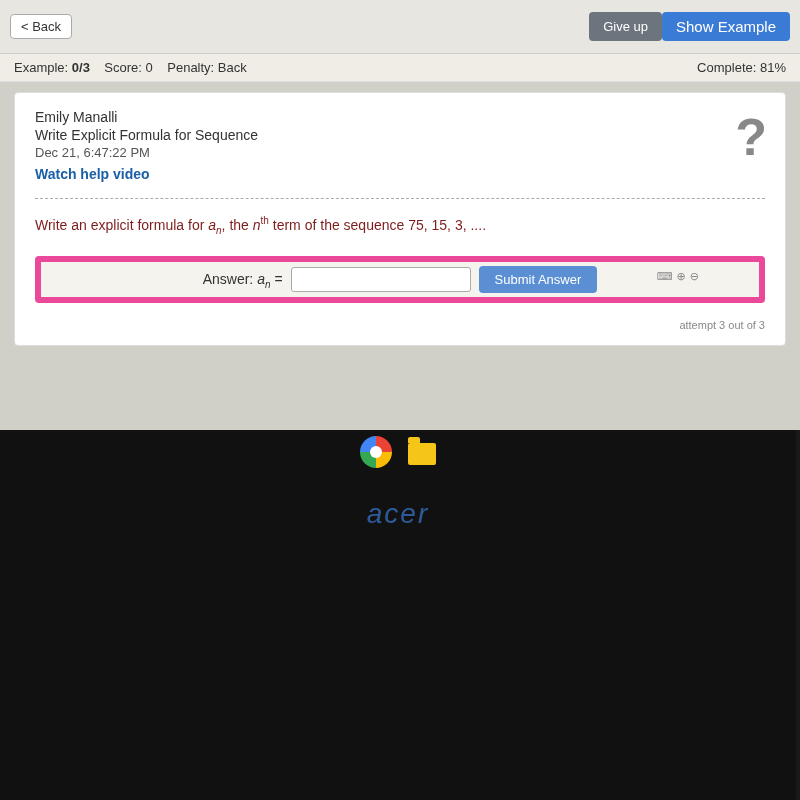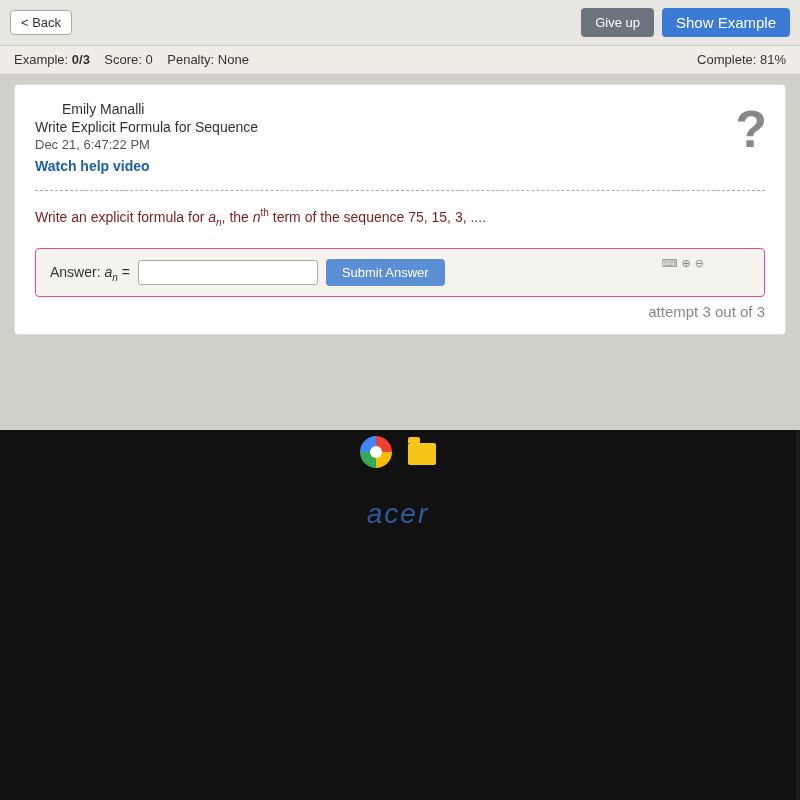--- a/index.html
+++ b/index.html
@@ -17,21 +17,21 @@
     .browser-area {
       background: #d0cfc8;
       width: 800px;
       height: 430px;
       position: relative;
     }
 
     
     .top-bar {
       background: #e8e6e0;
-      height: 46px;
+      height: 54px;
       display: flex;
       align-items: center;
       justify-content: space-between;
       padding: 0 10px;
       border-bottom: 1px solid #ccc;
     }
 
     .back-button {
       background: #fff;
       border: 1px solid #aaa;
@@ -40,21 +40,20 @@
       font-size: 13px;
       color: #333;
       cursor: pointer;
       display: flex;
       align-items: center;
       gap: 4px;
     }
 
     .top-right-buttons {
       display: flex;
-      gap: 8px;
       margin-left: 16px;
     }
 
     .give-up-btn {
       background: #6c757d;
       color: white;
       border: none;
       border-radius: 4px;
       padding: 6px 14px;
       font-size: 13px;
@@ -90,21 +89,20 @@
       border-radius: 4px;
       border: 1px solid #ddd;
       padding: 16px 20px 14px 20px;
       position: relative;
     }
 
     .student-name {
       font-size: 14px;
       color: #333;
       margin-bottom: 2px;
-      margin-left: 27px;
     }
 
     .assignment-title {
       font-size: 14px;
       color: #333;
       margin-bottom: 2px;
     }
 
     .date-time {
       font-size: 13px;
@@ -141,26 +139,26 @@
       margin-bottom: 18px;
       line-height: 1.6;
     }
 
     
     sub { font-size: 10px; }
     sup { font-size: 10px; }
 
     .answer-row {
       background: #f5f3ee;
-      border: 1px solid #ec4899;
-      border-radius: 4px;
-      padding: 10px 14px;
-      display: flex;
-      align-items: center;
-      justify-content: flex-start;
+      border: 6px solid #ec4899;
+      border-radius: 4px;
+      padding: 4px 14px;
+      display: flex;
+      align-items: center;
+      justify-content: center;
       position: relative;
     }
 
     .answer-left {
       display: flex;
       align-items: center;
       gap: 8px;
     }
 
     .answer-label {
@@ -191,24 +189,24 @@
       position: absolute;
       right: 60px;
       top: 8px;
       font-size: 11px;
       color: #888;
       display: flex;
       gap: 4px;
     }
 
     .attempt-text {
-      font-size: 15px;
+      font-size: 11px;
       color: #888;
       text-align: right;
-      margin-top: 6px;
+      margin-top: 16px;
     }
 
     
     .taskbar {
       background: #111;
       width: 796px;
       height: 370px;
       position: absolute;
       bottom: 0;
       left: 0;
@@ -294,21 +292,21 @@
 
   <div class="stats-bar">
     <div>
       <span>Example:</span>
       <strong>0/3</strong>
       &nbsp;&nbsp;
       <span>Score:</span>
       <span>0</span>
       &nbsp;&nbsp;
       <span>Penalty:</span>
-      <span>None</span>
+      <span>Back</span>
     </div>
     <div>
       <span>Complete:</span>
       <span>81%</span>
     </div>
   </div>
 
   <div class="content-card">
 
     <div class="question-mark">?</div>

